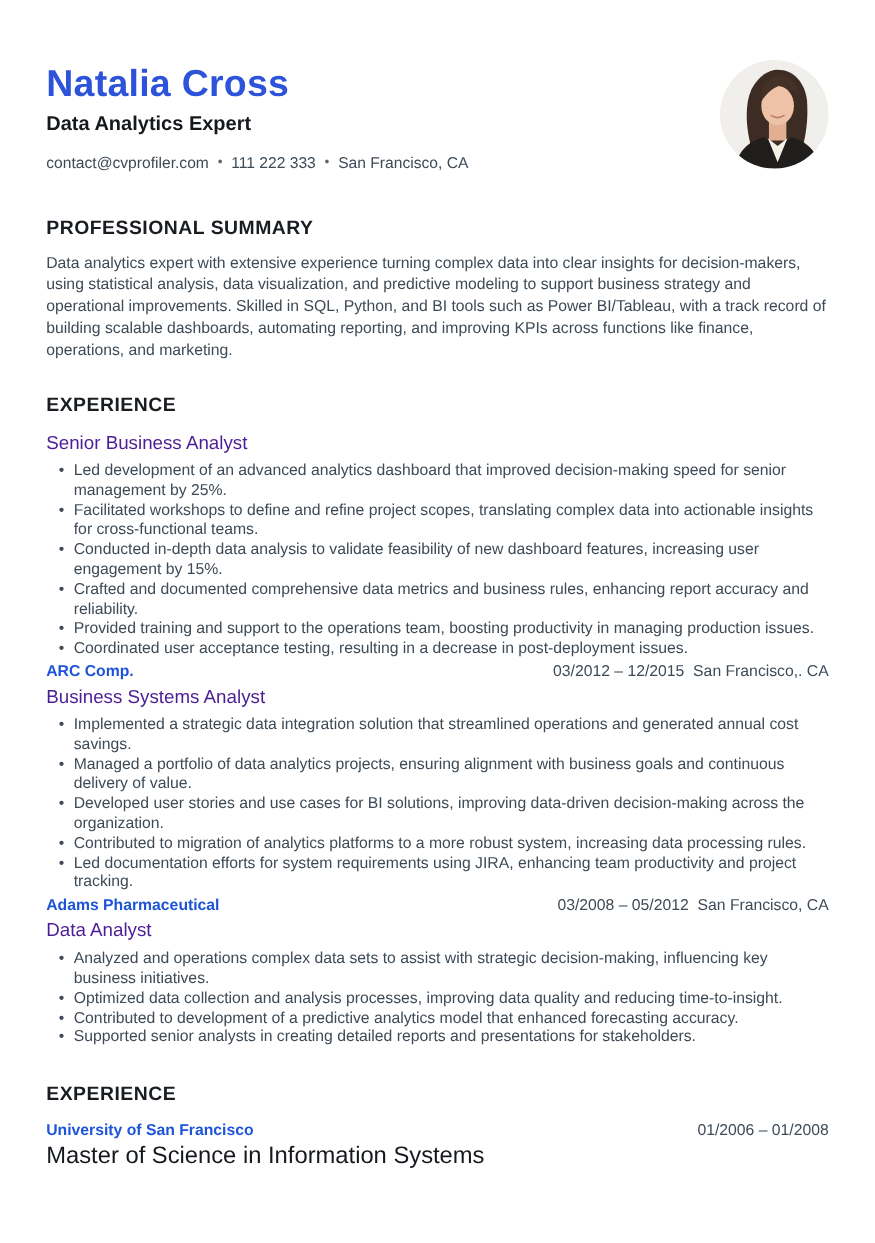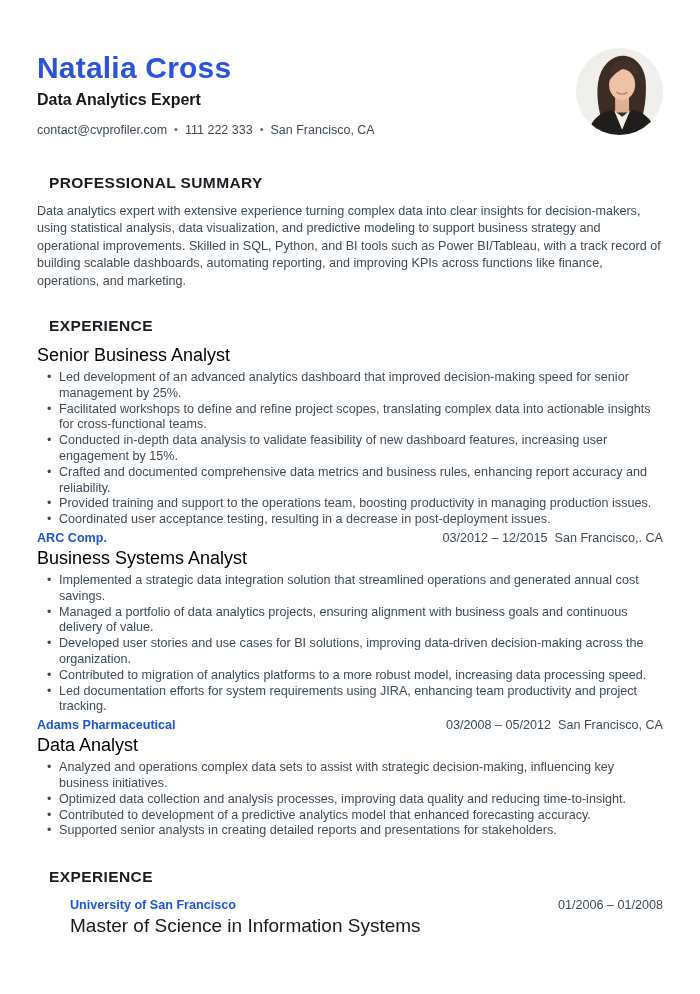--- a/index.html
+++ b/index.html
@@ -53,21 +53,21 @@
     right: 0;
     width: 87px;
     height: 87px;
     border-radius: 50%;
     overflow: hidden;
   }
   .photo-wrap svg { display: block; width: 100%; height: 100%; }
 
   
   .section-heading {
-    margin: 12px;
+    margin: 0;
     font-size: 15.5px;
     line-height: 17px;
     font-weight: 700;
     letter-spacing: 0.4px;
     color: #191d22;
   }
   .summary-section { margin-top: 37px; }
   .summary-text {
     margin: 11px 0 0 0;
     font-size: 12.6px;
@@ -88,24 +88,24 @@
     font-weight: 700;
     color: #1e55d7;
   }
   .dates {
     font-size: 12.6px;
     color: #3e4b57;
     white-space: pre;
   }
   .job-title {
     margin: 5px 0 0 0;
-    font-size: 18px;
+    font-size: 15px;
     line-height: 17px;
     font-weight: 400;
-    color: #000000;
+    color: #4c1d95;
   }
   ul.bullets {
     margin: 6px 0 0 0;
     padding: 0 0 0 22px;
     list-style: none;
   }
   ul.bullets li {
     position: relative;
     font-size: 12.6px;
     line-height: 15.8px;
@@ -114,21 +114,21 @@
   }
   ul.bullets li::before {
     content: "\2022";
     position: absolute;
     left: -12px;
     top: 0;
     color: #3e4b57;
   }
 
   .education-section { margin-top: 29px; }
-  .school { margin-top: 13px; margin-left: 33px; }
+  .school { margin-top: 13px; }
   .degree {
     margin: 5px 0 0 0;
     font-size: 19px;
     line-height: 17px;
     font-weight: 400;
     color: #15191e;
   }
 </style>
 </head>
 <body>
@@ -185,21 +185,21 @@
     <div class="job">
       <div class="row-split">
         <span class="company">ARC Comp.</span>
         <span class="dates">03/2012 – 12/2015  San Francisco,. CA</span>
       </div>
       <p class="job-title">Business Systems Analyst</p>
       <ul class="bullets">
         <li>Implemented a strategic data integration solution that streamlined operations and generated annual cost savings.</li>
         <li>Managed a portfolio of data analytics projects, ensuring alignment with business goals and continuous delivery of value.</li>
         <li>Developed user stories and use cases for BI solutions, improving data-driven decision-making across the organization.</li>
-        <li>Contributed to migration of analytics platforms to a more robust model, increasing data processing speed.</li>
+        <li>Contributed to migration of analytics platforms to a more robust system, increasing data processing rules.</li>
         <li>Led documentation efforts for system requirements using JIRA, enhancing team productivity and project tracking.</li>
       </ul>
     </div>
 
     <div class="job">
       <div class="row-split">
         <span class="company">Adams Pharmaceutical</span>
         <span class="dates">03/2008 – 05/2012  San Francisco, CA</span>
       </div>
       <p class="job-title">Data Analyst</p>

